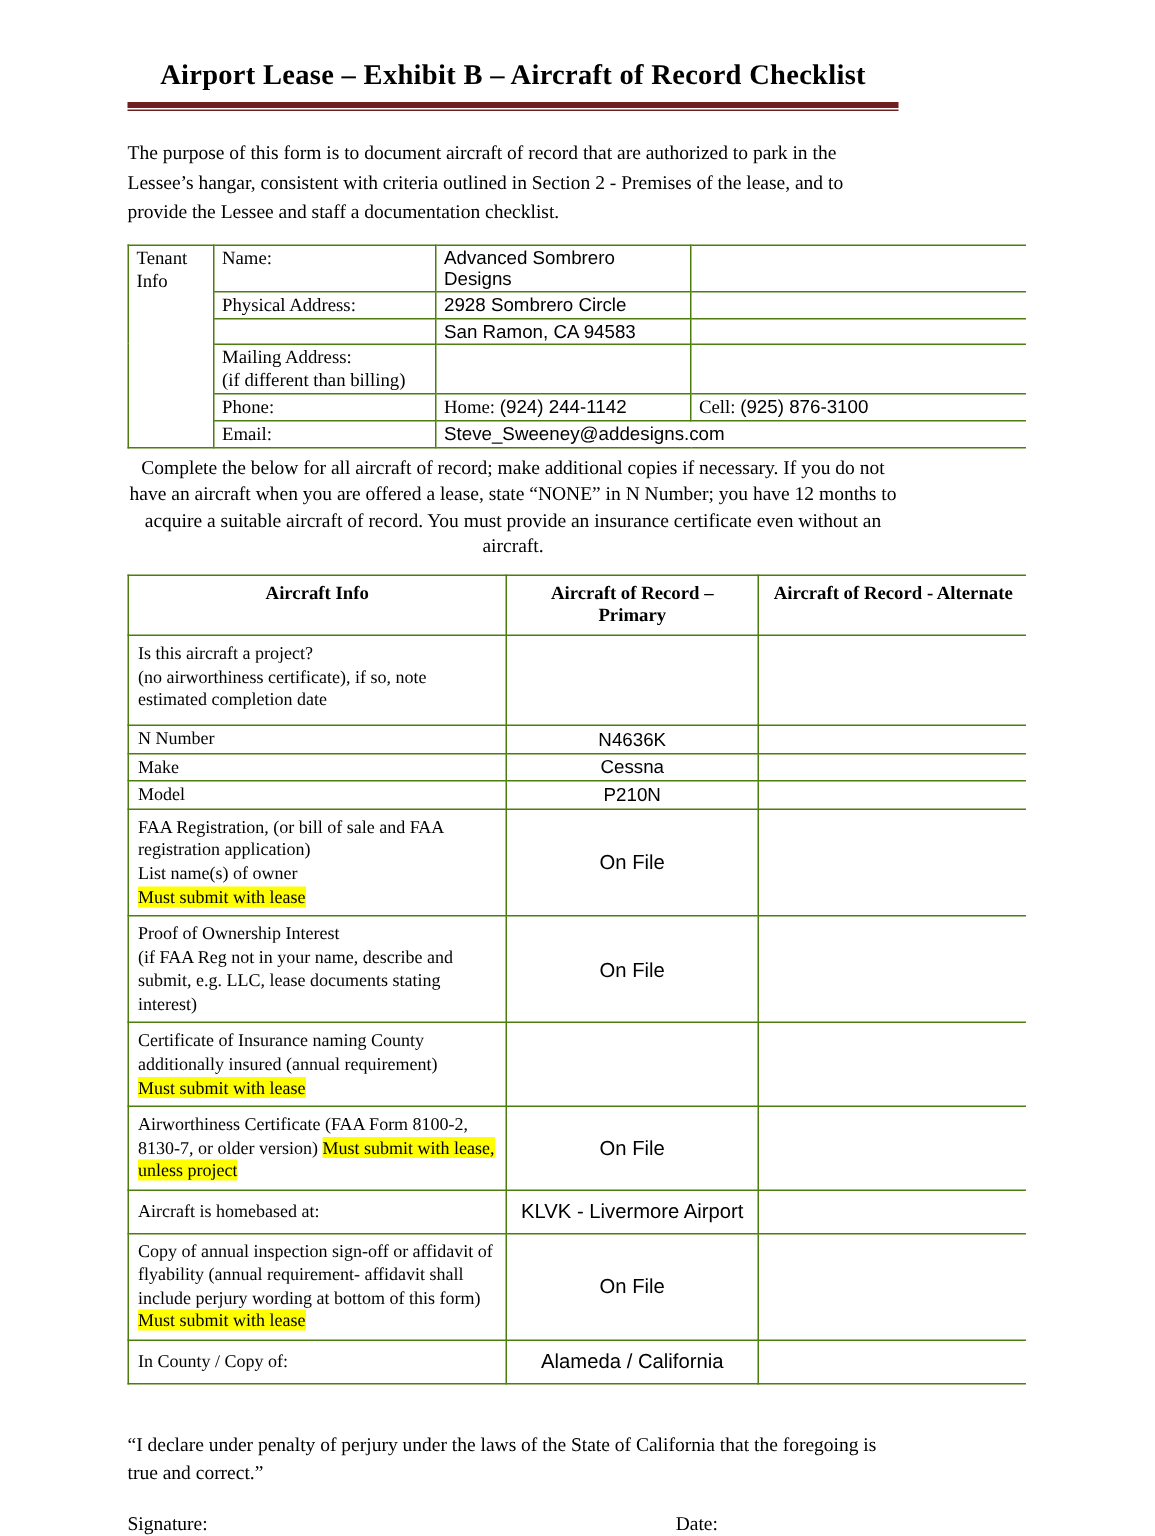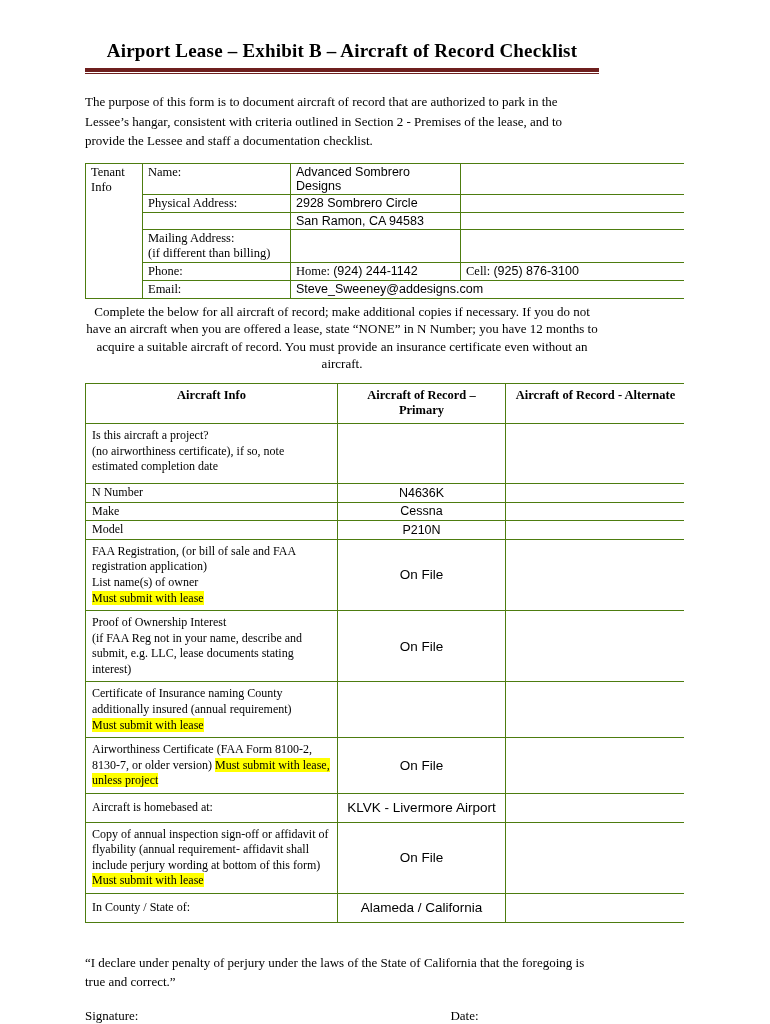--- a/index.html
+++ b/index.html
@@ -226,21 +226,21 @@
       <td class="cval"></td>
     </tr>
 
     <tr>
       <td class="clabel"><span>Copy of annual inspection sign-off or affidavit of flyability (annual requirement- affidavit shall include perjury wording at bottom of this form) </span><span class="hl">Must submit with lease</span></td>
       <td class="cval">On File</td>
       <td class="cval"></td>
     </tr>
 
     <tr>
-      <td class="clabel" style="padding-top:6px;padding-bottom:6px"><span>In County / State of:</span></td>
+      <td class="clabel" style="padding-top:6px;padding-bottom:6px"><span>In County / Copy of:</span></td>
       <td class="cval">Alameda / California</td>
       <td class="cval"></td>
     </tr>
   </tbody>
     </table>
 
   <p class="declaration">“I declare under penalty of perjury under the laws of the State of California that the foregoing is true and correct.”</p>
 
   <div class="sign-row">
     <span class="signature-line">Signature: _____________________________________________</span>

